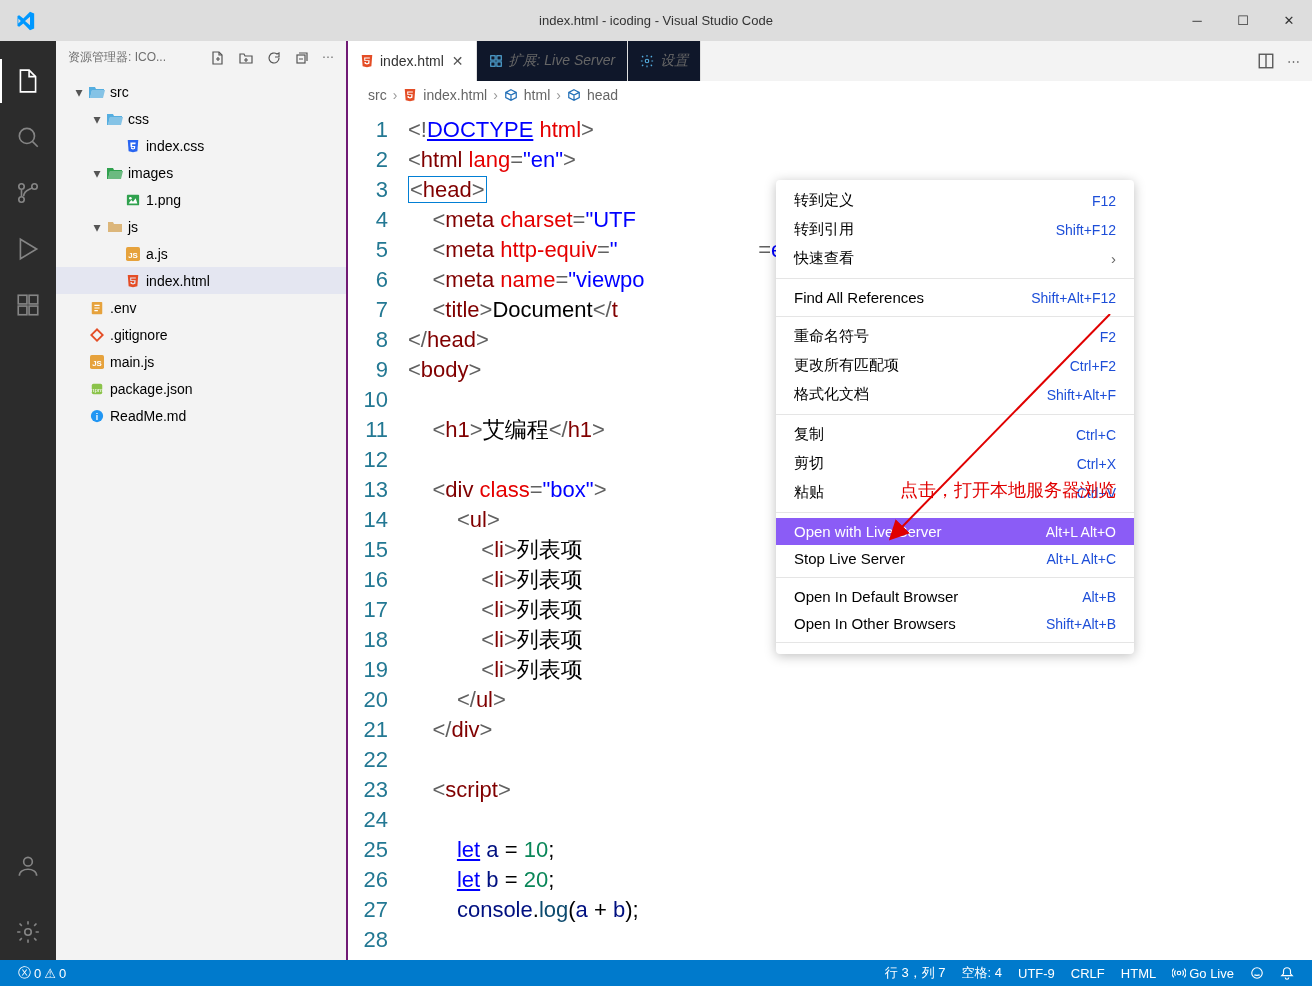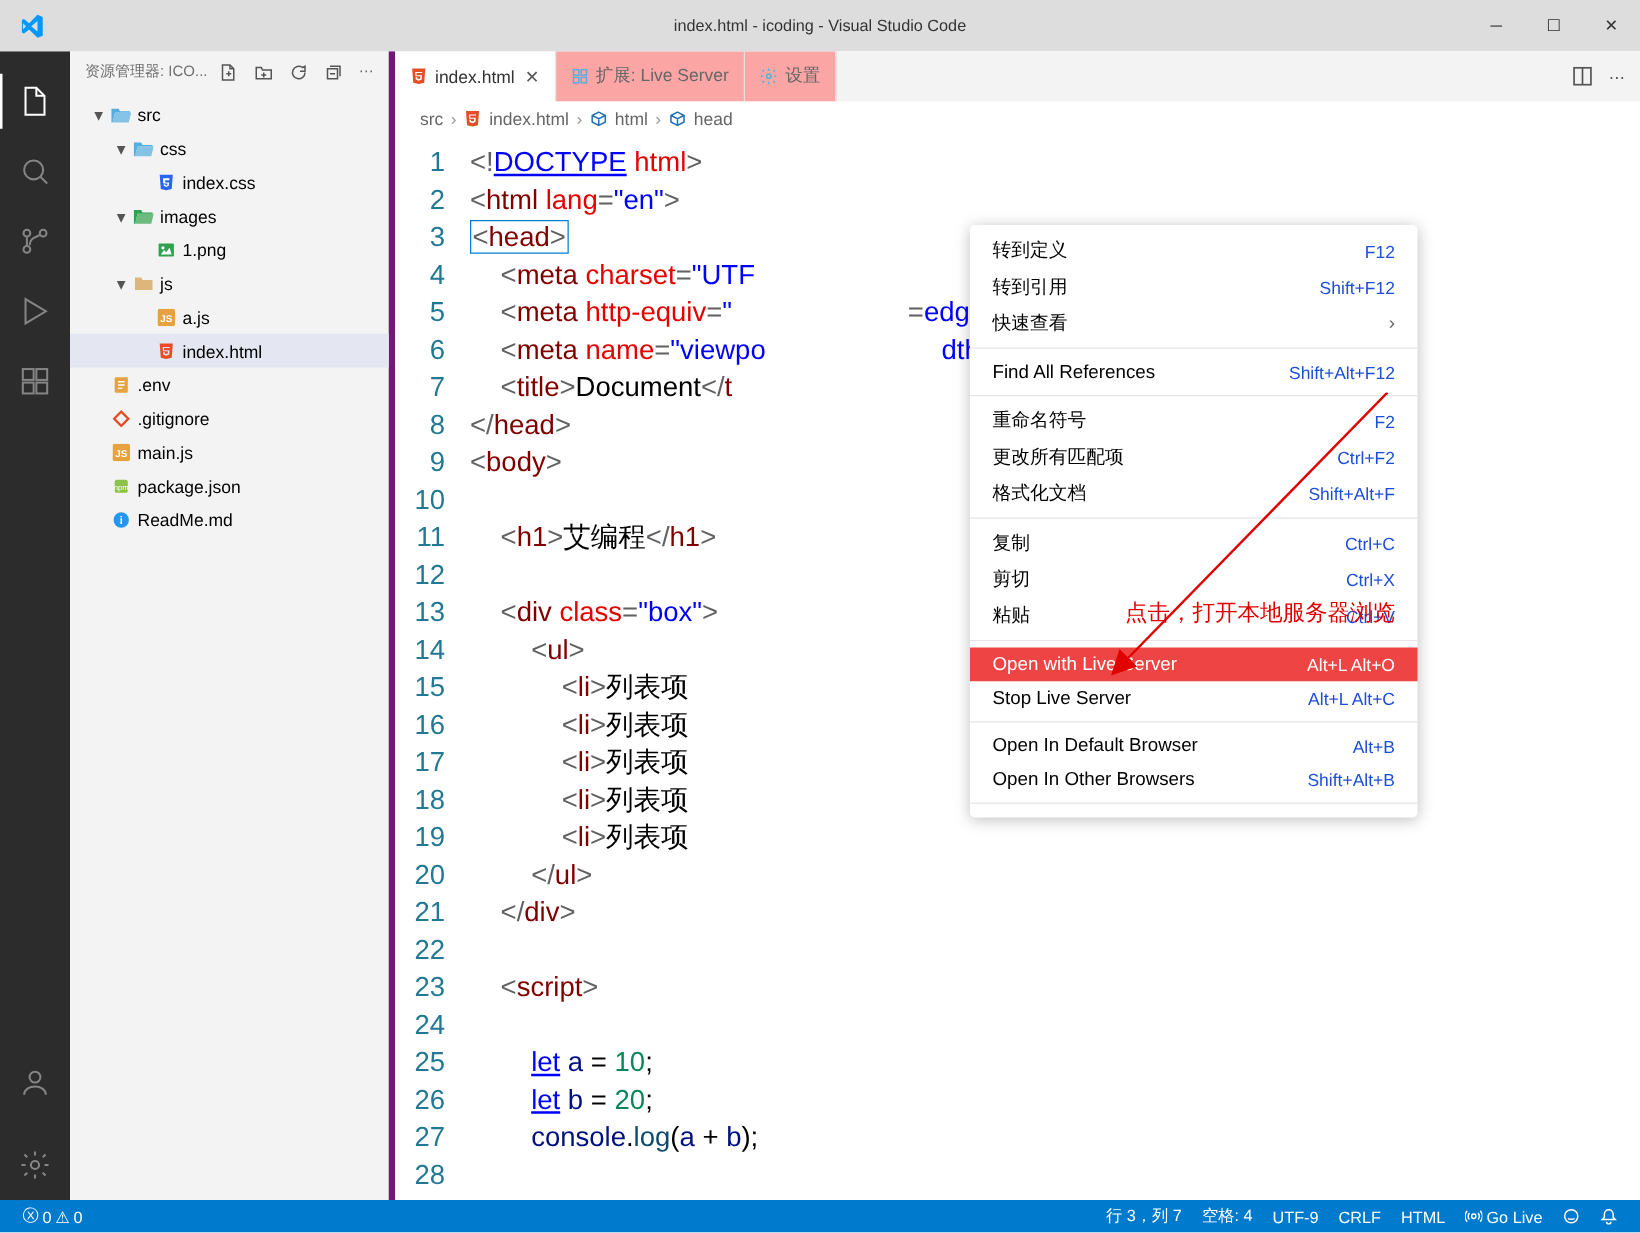--- a/index.html
+++ b/index.html
@@ -10,32 +10,32 @@
 .titlebar .menus span { padding: 4px 9px; cursor: pointer; }
 .titlebar .title { position: absolute; left: 50%; transform: translateX(-50%); color: #333; }
 .titlebar .winbtns { position: absolute; right: 0; display: flex; }
 .titlebar .winbtns div { width: 46px; height: 41px; display: flex; align-items: center; justify-content: center; cursor: pointer; }
 .main { display: flex; height: calc(100% - 41px - 26px); }
 .activitybar { width: 56px; background: #2c2c2c; display: flex; flex-direction: column; align-items: center; padding-top: 12px; }
 .activitybar .item { width: 56px; height: 56px; display: flex; align-items: center; justify-content: center; cursor: pointer; color: #858585; position: relative; }
 .activitybar .item.active { color: #fff; }
 .activitybar .item.active::before { content: ""; position: absolute; left: 0; top: 6px; bottom: 6px; width: 2px; background: #fff; }
 .activitybar .bottom { margin-top: auto; margin-bottom: 10px; }
-.sidebar { width: 260px; background: #f3f3f3; border-right: 5px solid #701a75; }
+.sidebar { width: 292px; background: #f3f3f3; border-right: 2px solid #701a75; }
 .sidebar .head { display: flex; align-items: center; padding: 8px 12px; font-size: 12px; color: #6f6f6f; text-transform: uppercase; }
 .sidebar .head .actions { margin-left: auto; display: flex; gap: 12px; }
 .sidebar .head .actions span { cursor: pointer; }
 .tree { padding-top: 4px; font-size: 14px; }
 .tree .node { display: flex; align-items: center; height: 27px; cursor: pointer; padding-left: var(--indent, 10px); }
 .tree .node.selected { background: #e4e6f1; }
 .tree .chev { width: 14px; display: inline-flex; justify-content: center; color: #555; margin-right: 2px; }
 .tree .ico { width: 18px; display: inline-flex; justify-content: center; margin-right: 4px; }
 .editor { flex: 1; display: flex; flex-direction: column; overflow: hidden; }
 .tabs { height: 40px; background: #f3f3f3; display: flex; }
-.tab { display: flex; align-items: center; padding: 0 12px; border-right: 1px solid #e0e0e0; cursor: pointer; background: #fca5a5; font-size: 14px; color: #666; }
+.tab { display: flex; align-items: center; padding: 0 12px; border-right: 1px solid #e0e0e0; cursor: pointer; background: #0f172a; font-size: 14px; font-style: italic; color: #666; }
 .tab.active { background: #fff; font-style: normal; color: #333; }
 .tab .tico { margin-right: 6px; }
 .tab .close { margin-left: 8px; color: #555; }
 .tabs .right { margin-left: auto; display: flex; align-items: center; padding: 0 12px; gap: 12px; color: #555; }
 .breadcrumb { height: 28px; display: flex; align-items: center; padding-left: 20px; font-size: 14px; color: #666; gap: 6px; }
 .breadcrumb .sep { color: #999; }
 .breadcrumb .bico { display: inline-flex; }
 .code { flex: 1; display: flex; font-family: Consolas, monospace; font-size: 22px; overflow: hidden; position: relative; }
 .gutter { width: 60px; text-align: right; color: #237893; padding-right: 20px; line-height: 30px; padding-top: 6px; }
 .gutter .ln { height: 30px; }
@@ -47,21 +47,21 @@
 .t-str { color: #0000ff; }
 .t-kw { color: #0000ff; text-decoration: underline; }
 .t-num { color: #098658; }
 .t-func { color: #0c4a6e; }
 .t-var { color: #001080; }
 .t-black { color: #000; }
 .cur-border { border: 1px solid #027fd4; padding: 0 1px; }
 .ctxmenu { position: absolute; left: 776px; top: 180px; width: 358px; background: #fff; box-shadow: 0 2px 12px rgba(0,0,0,0.25); border-radius: 4px; padding: 6px 0; z-index: 20; font-size: 15px; }
 .ctxmenu .mi { display: flex; align-items: center; padding: 5px 18px; cursor: pointer; }
 .ctxmenu .mi .sc { margin-left: auto; color: #1d4ed8; font-size: 14px; }
-.ctxmenu .mi.hov { background: #ef4444; color: #fff; gap: 24px; }
+.ctxmenu .mi.hov { background: #8b5cf6; color: #fff; gap: 24px; }
 .ctxmenu .mi.hov .sc { color: #fff; }
 .ctxmenu .sep { height: 1px; background: #e5e5e5; margin: 5px 0; }
 .ctxmenu .chevr { margin-left: auto; color: #666; }
 .statusbar { position: absolute; bottom: 0; left: 0; right: 0; height: 26px; background: #007acc; color: #fff; display: flex; align-items: center; font-size: 13px; padding: 0 10px; }
 .statusbar .item { padding: 0 8px; cursor: pointer; display: flex; align-items: center; gap: 3px; }
 .statusbar .right { margin-left: auto; display: flex; }
 .arrow { position: absolute; left: 880px; top: 314px; width: 260px; height: 232px; z-index: 30; pointer-events: none; }
 .annotation { position: absolute; left: 900px; top: 478px; color: #e00000; font-size: 18px; font-weight: 500; z-index: 30; }
 svg { display: block; }
 </style>

